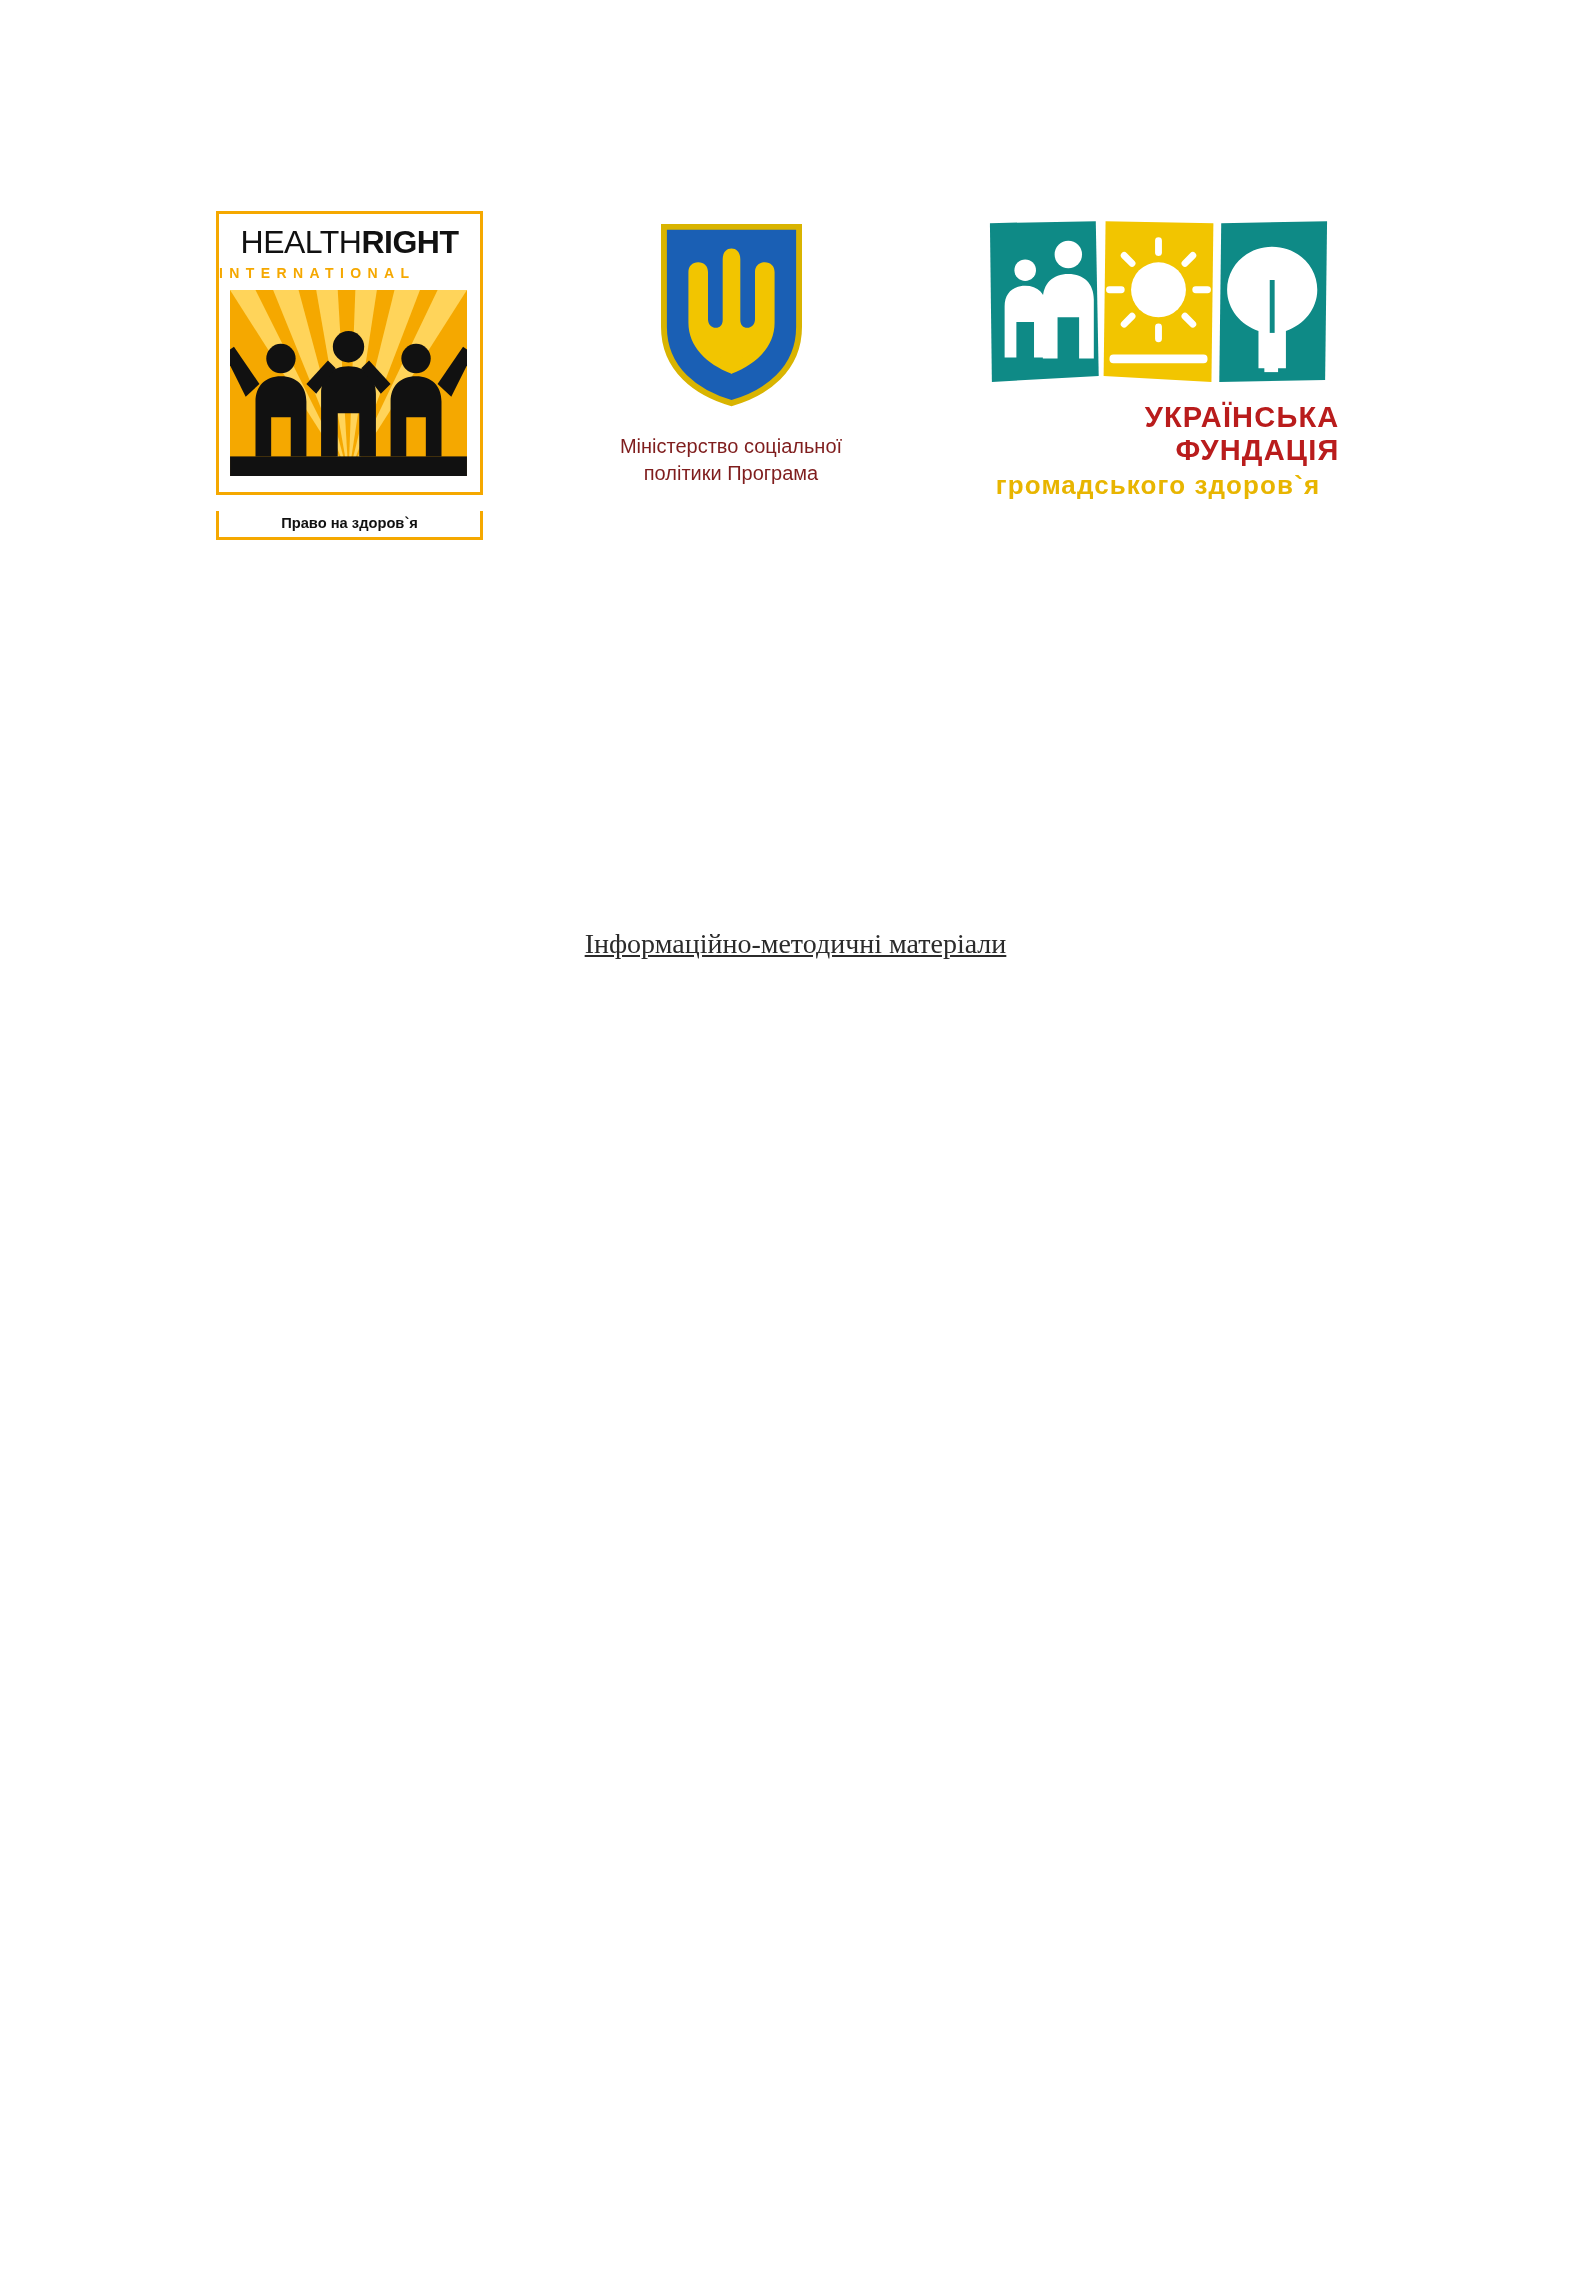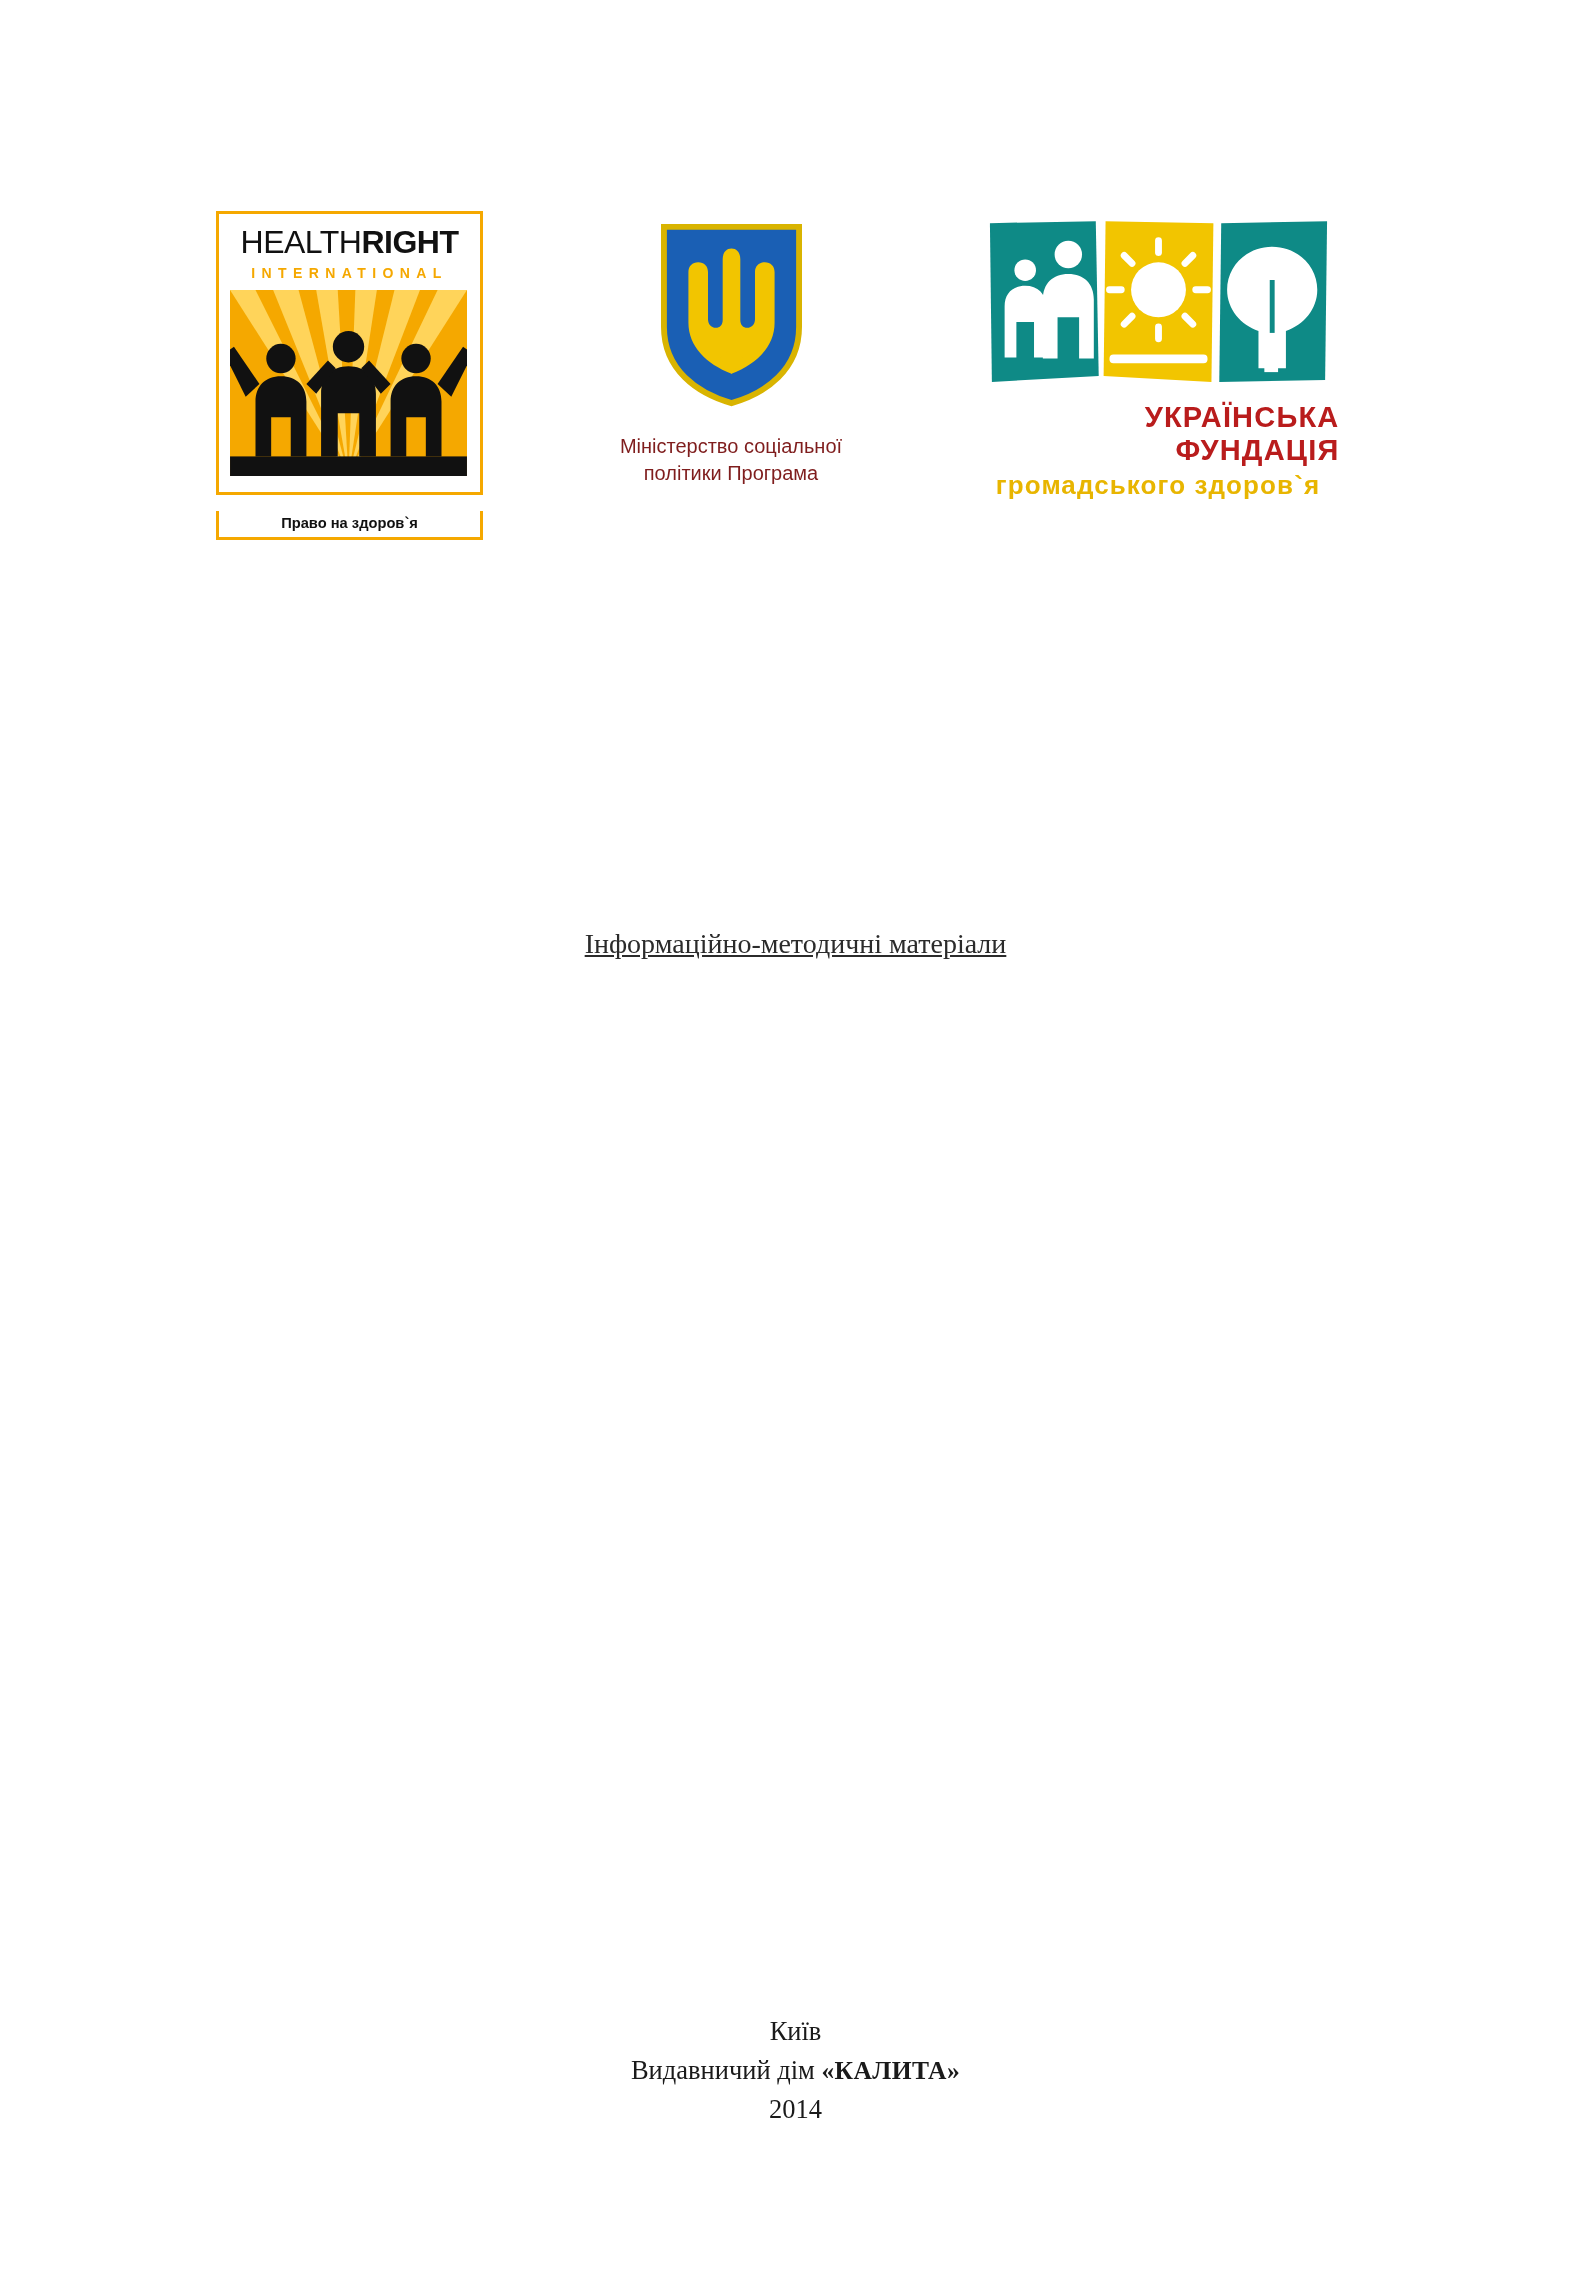--- a/index.html
+++ b/index.html
@@ -62,21 +62,20 @@
     letter-spacing: -0.5px;
     color: #111111;
     font-weight: 400;
   }
   .hr-title b { font-weight: 700; }
   .hr-sub {
     position: absolute;
     top: 51px;
     left: 0;
     width: 100%;
-    text-align: center;
     font-family: "Liberation Sans", sans-serif;
     font-size: 14px;
     letter-spacing: 6.4px;
     color: #F5A800;
     font-weight: 700;
   }
   .hr-art {
     position: absolute;
     top: 76px;
     left: 10.8px;
@@ -296,20 +295,15 @@
       <div class="ufgz-l1">УКРАЇНСЬКА ФУНДАЦІЯ</div>
       <div class="ufgz-l2">громадського здоров`я</div>
     </div>
 
   </div>
 
   <div class="title-block">
     <div class="subtitle">Інформаційно-методичні матеріали</div>
   </div>
 
-  <div class="imprint">
-    <div>Київ</div>
-    <div class="publisher"><span>Видавничий дім </span><b>«КАЛИТА»</b></div>
-    <div>2014</div>
-  </div>
 
 </div>
 
 
 </body></html>

